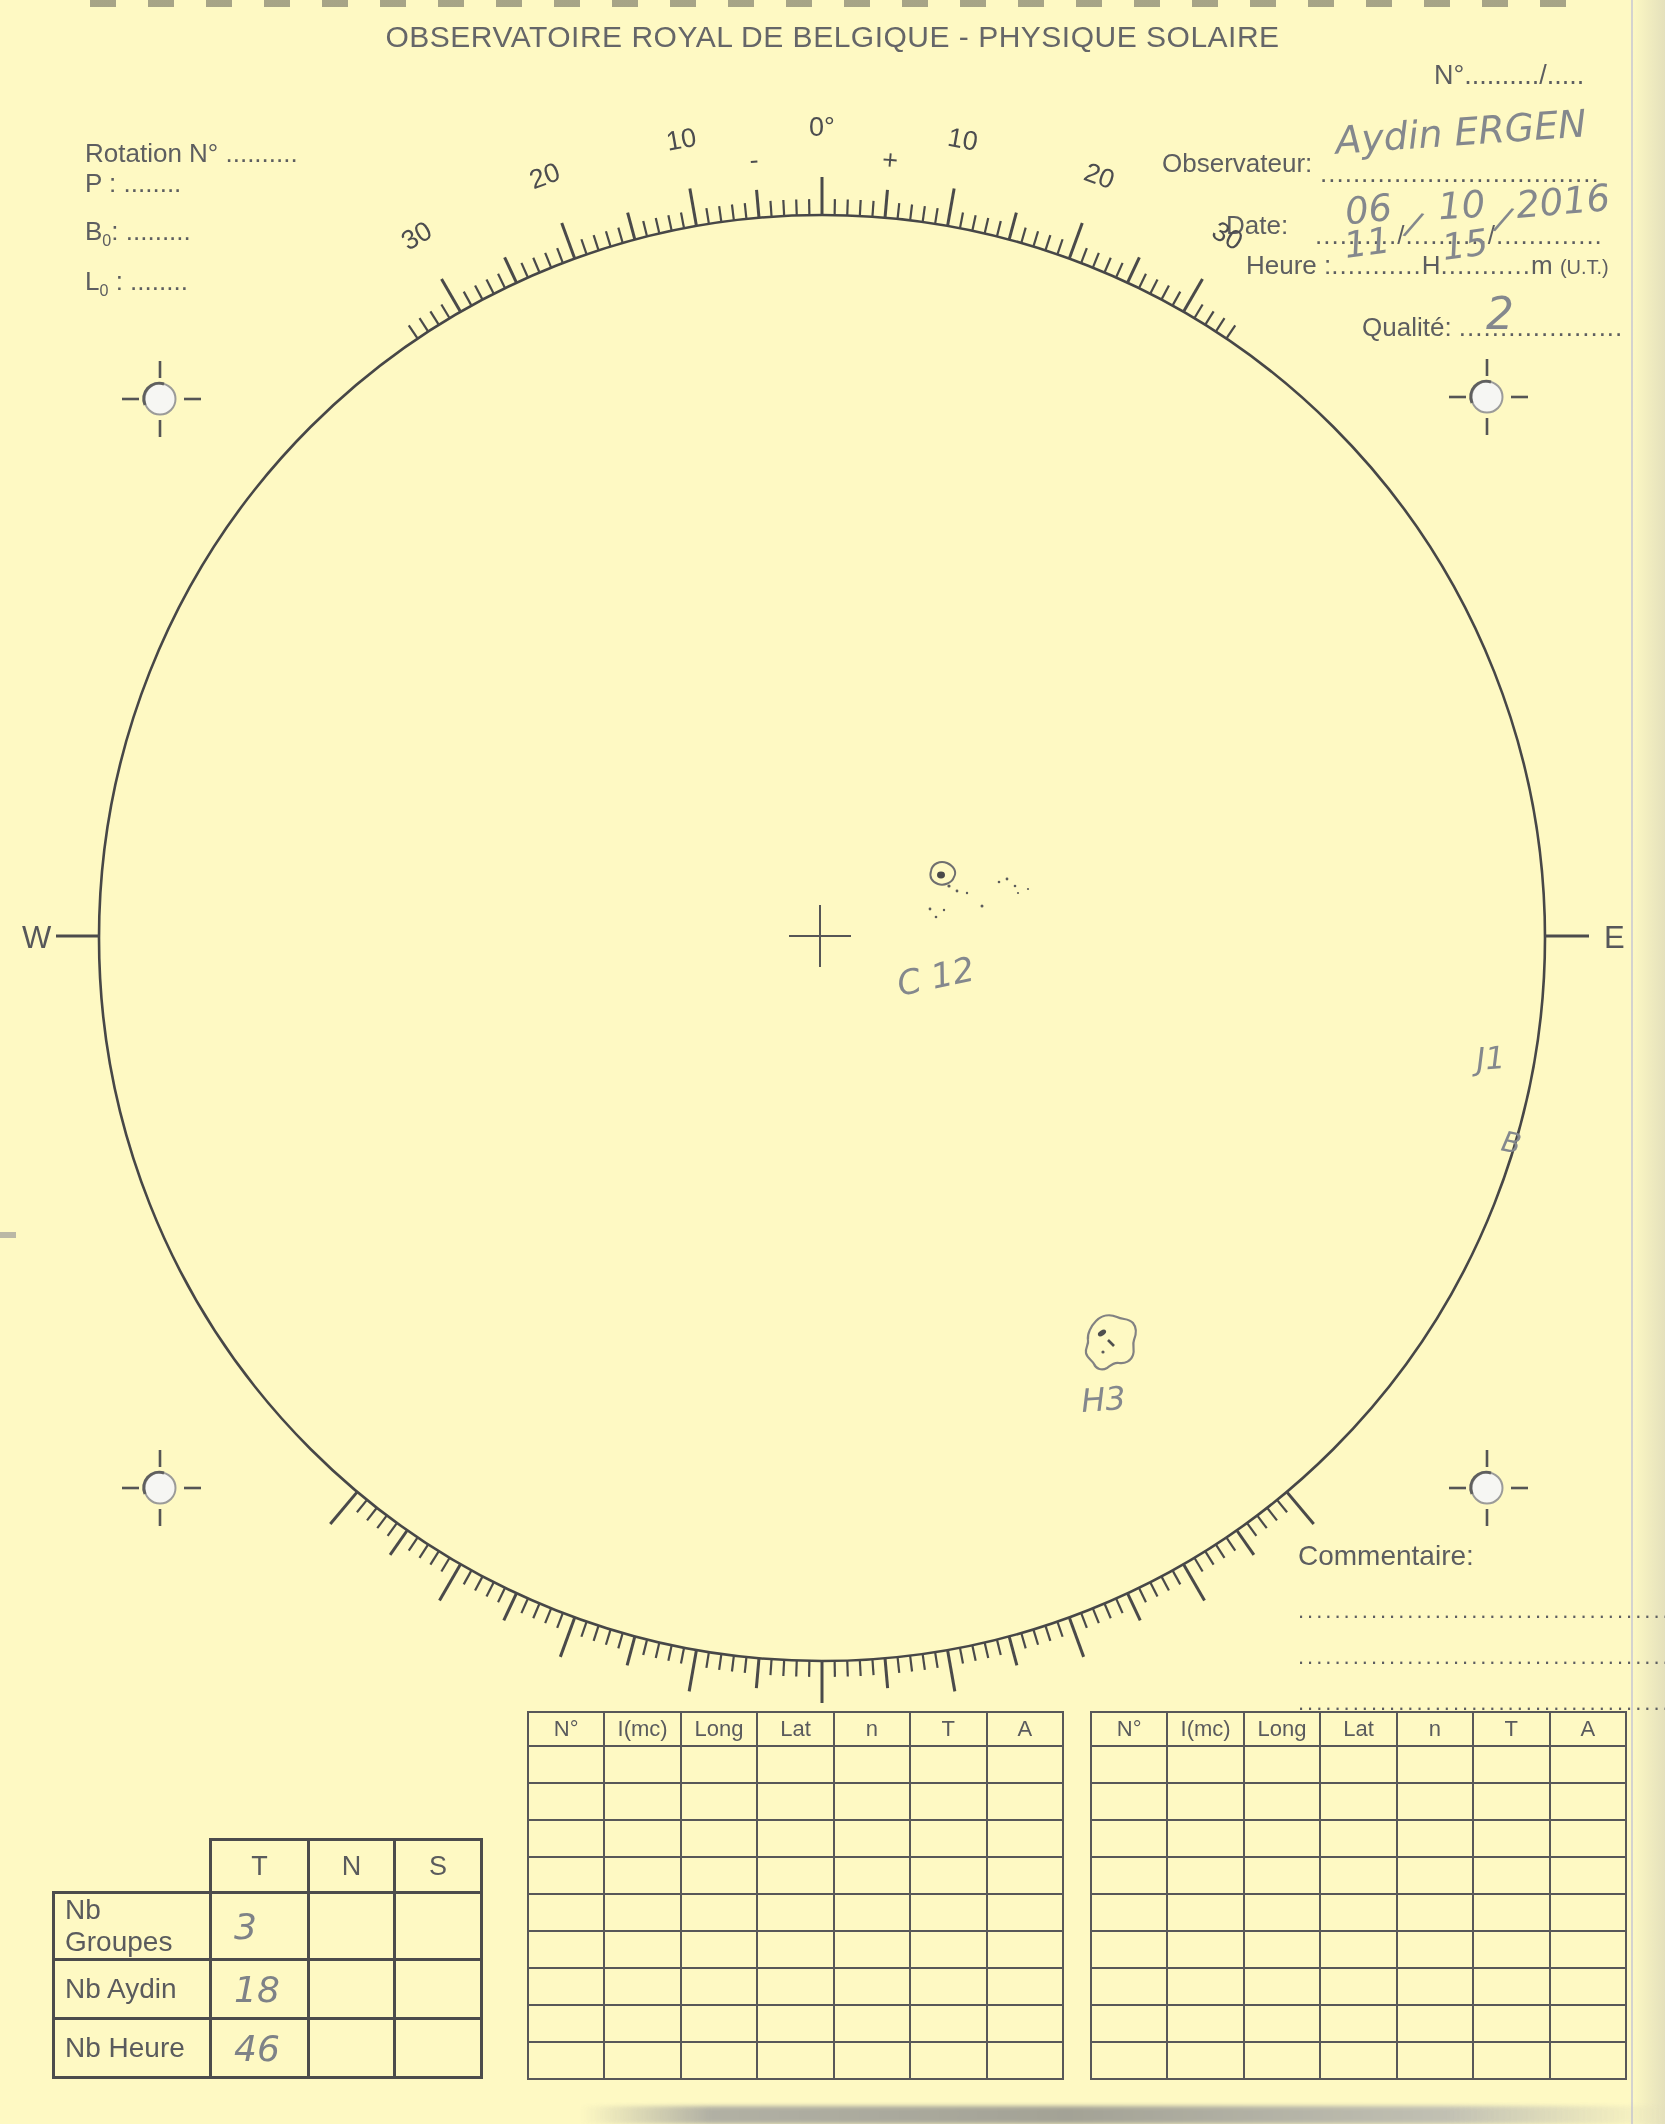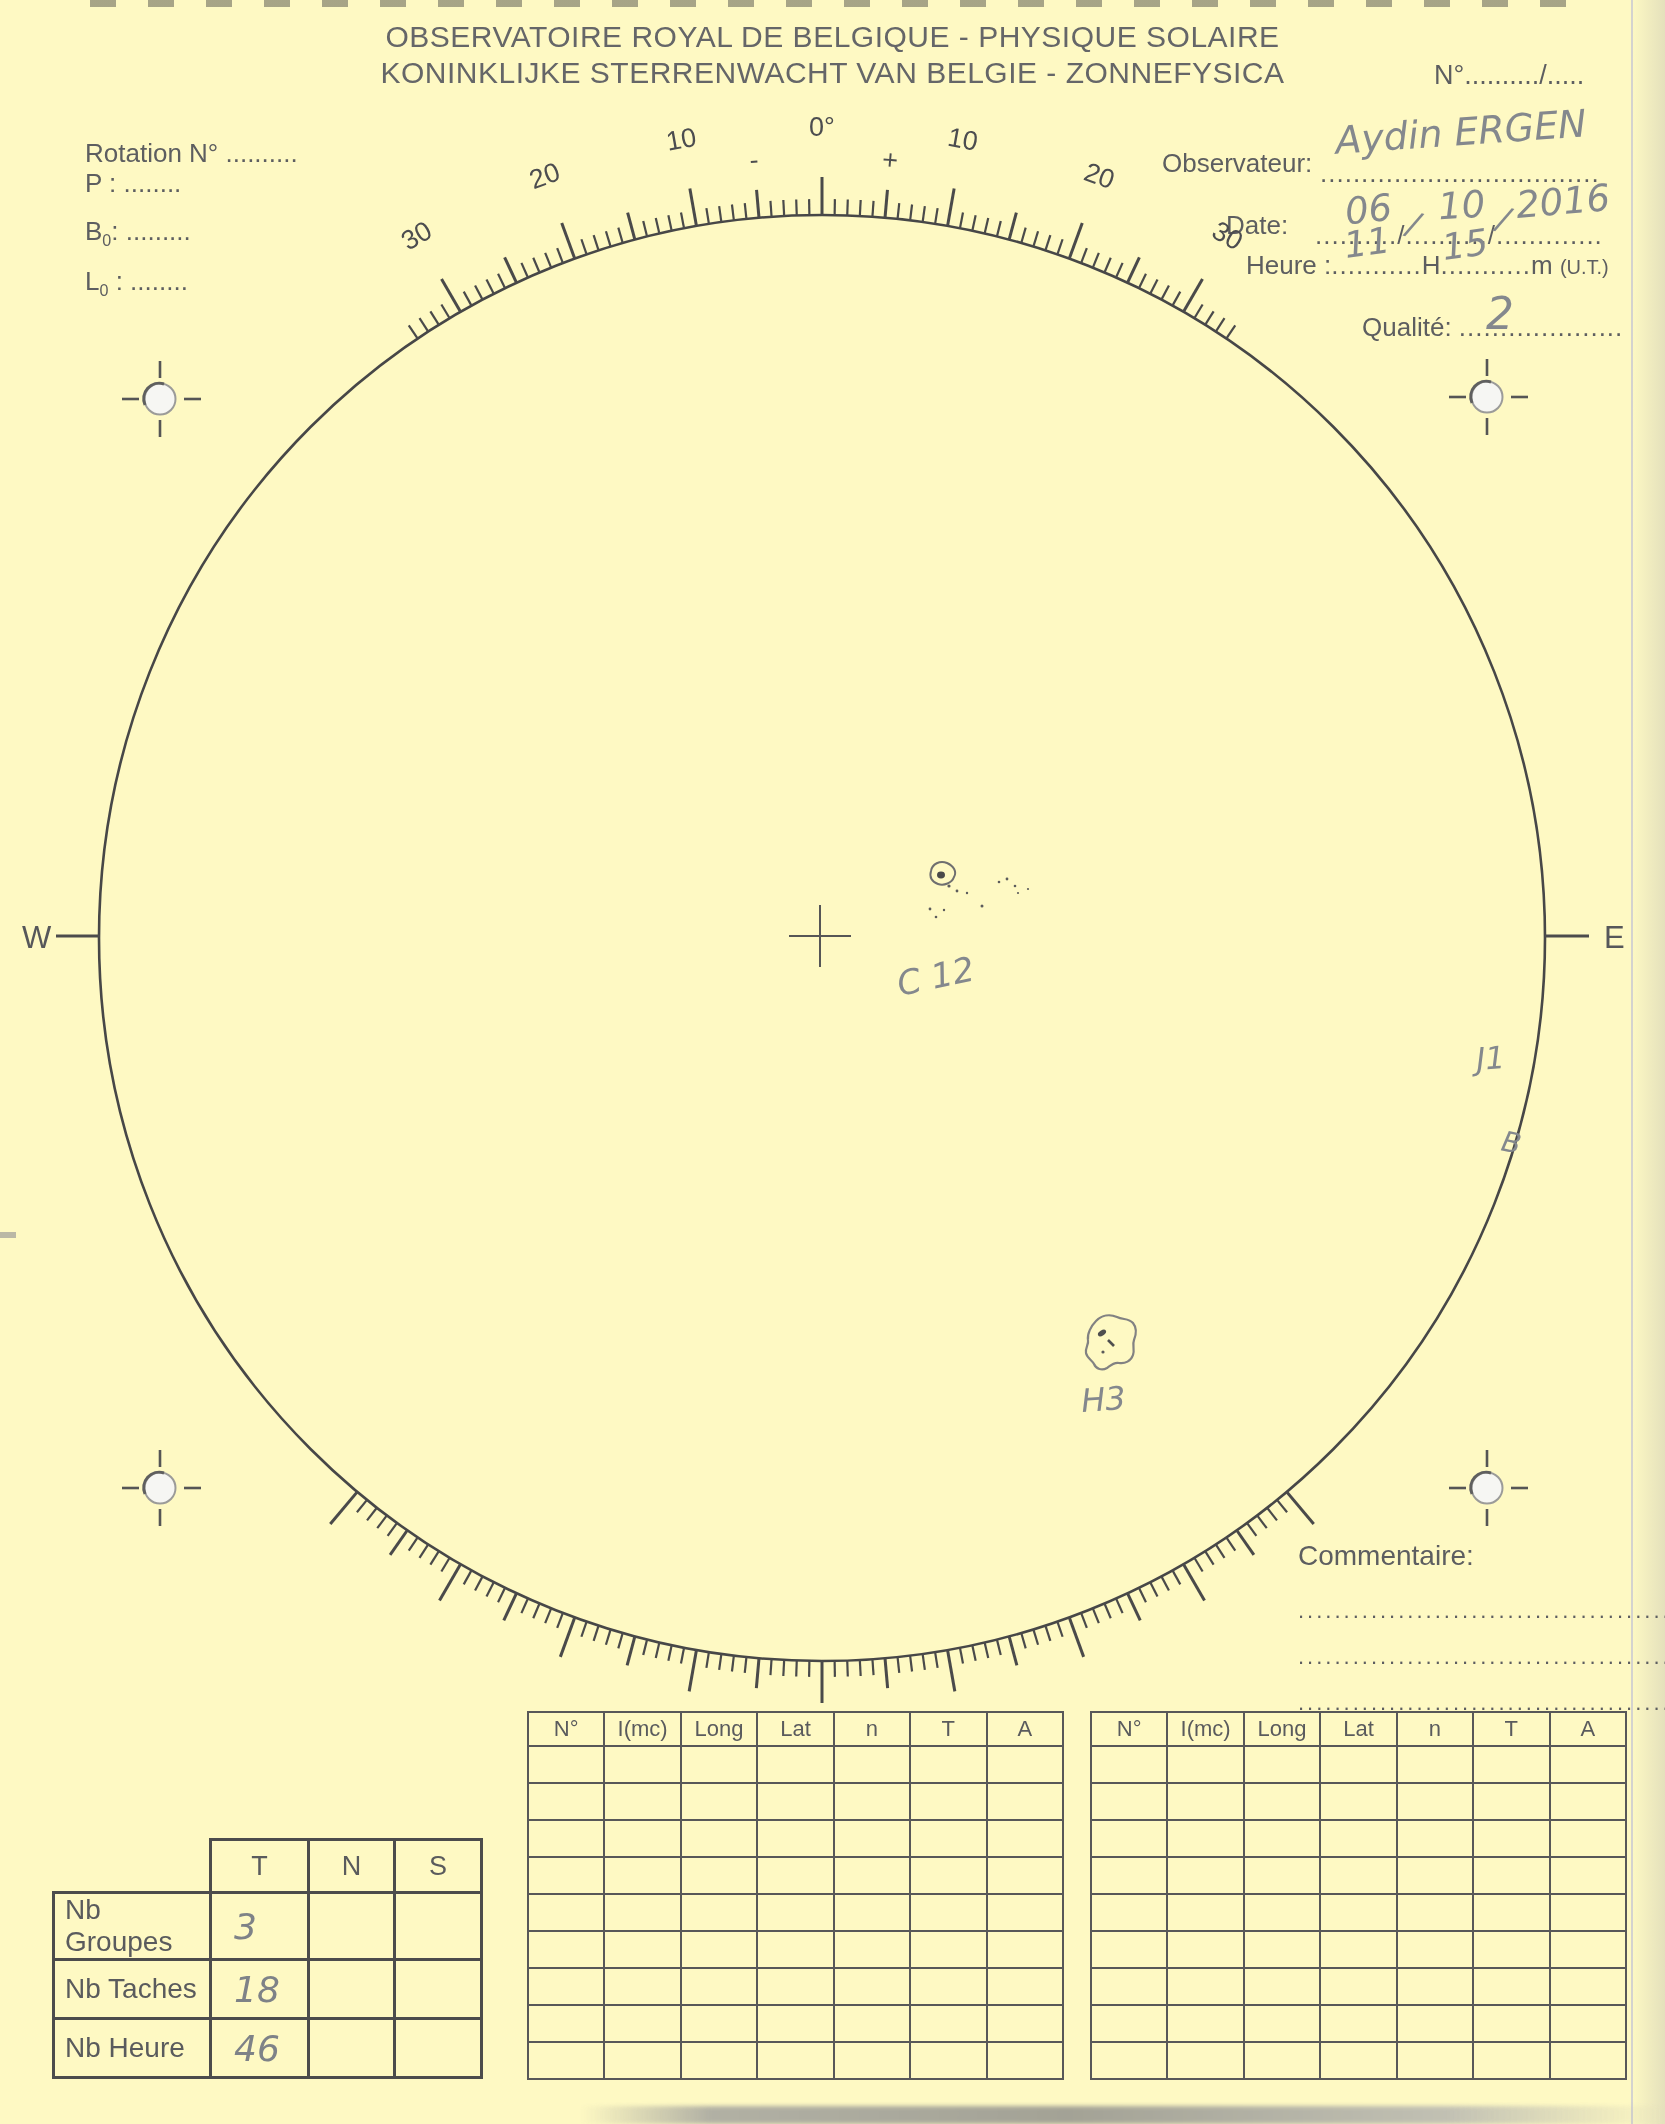--- a/index.html
+++ b/index.html
@@ -45,21 +45,20 @@
 <body>
 
 <div class="page">
 
   <div class="abs top-dashes"></div>
   <div class="abs right-strip"></div>
   <div class="abs right-line"></div>
   <div class="abs left-dash"></div>
 
   <div class="abs title" style="top:20px;">OBSERVATOIRE ROYAL DE BELGIQUE - PHYSIQUE SOLAIRE</div>
-  <div class="abs title" style="top:56px;">KONINKLIJKE STERRENWACHT VAN BELGIE - ZONNEFYSICA</div>
   <div class="abs fld print" style="left:1434px;top:60px;font-size:27px;">N°........../.....</div>
 
   <div class="abs fld print" style="left:85px;top:118px;margin-top:20px;">Rotation N° ..........</div>
   <div class="abs fld print" style="left:85px;top:168px;">P : ........</div>
   <div class="abs fld print" style="left:85px;top:216px;"><span>B</span><sub>0</sub><span>: .........</span></div>
   <div class="abs fld print" style="left:85px;top:266px;"><span>L</span><sub>0</sub><span> : ........</span></div>
 
   <div class="abs fld print" style="left:1162px;top:148px;">Observateur:</div>
   <div class="abs fld print dots" style="left:1320px;top:158px;">..................................</div>
   <div class="abs hw" style="left:1335px;top:110px;font-size:38px;transform:rotate(-4deg);">Aydin ERGEN</div>
@@ -539,21 +538,21 @@
       <th>N</th>
       <th>S</th>
     </tr>
     <tr>
       <td>Nb Groupes</td>
       <td class="val hwv">3</td>
       <td></td>
       <td></td>
     </tr>
     <tr>
-      <td>Nb Taches</td>
+      <td>Nb Aydin</td>
       <td class="val hwv">18</td>
       <td></td>
       <td></td>
     </tr>
     <tr>
       <td>Nb Heure</td>
       <td class="val hwv">46</td>
       <td></td>
       <td></td>
     </tr>

